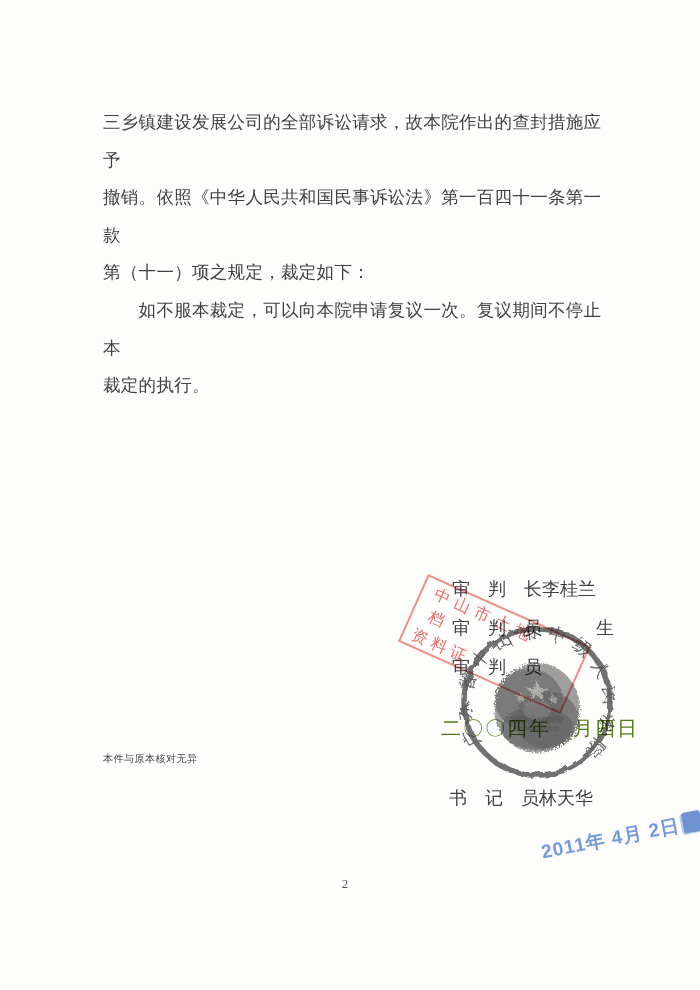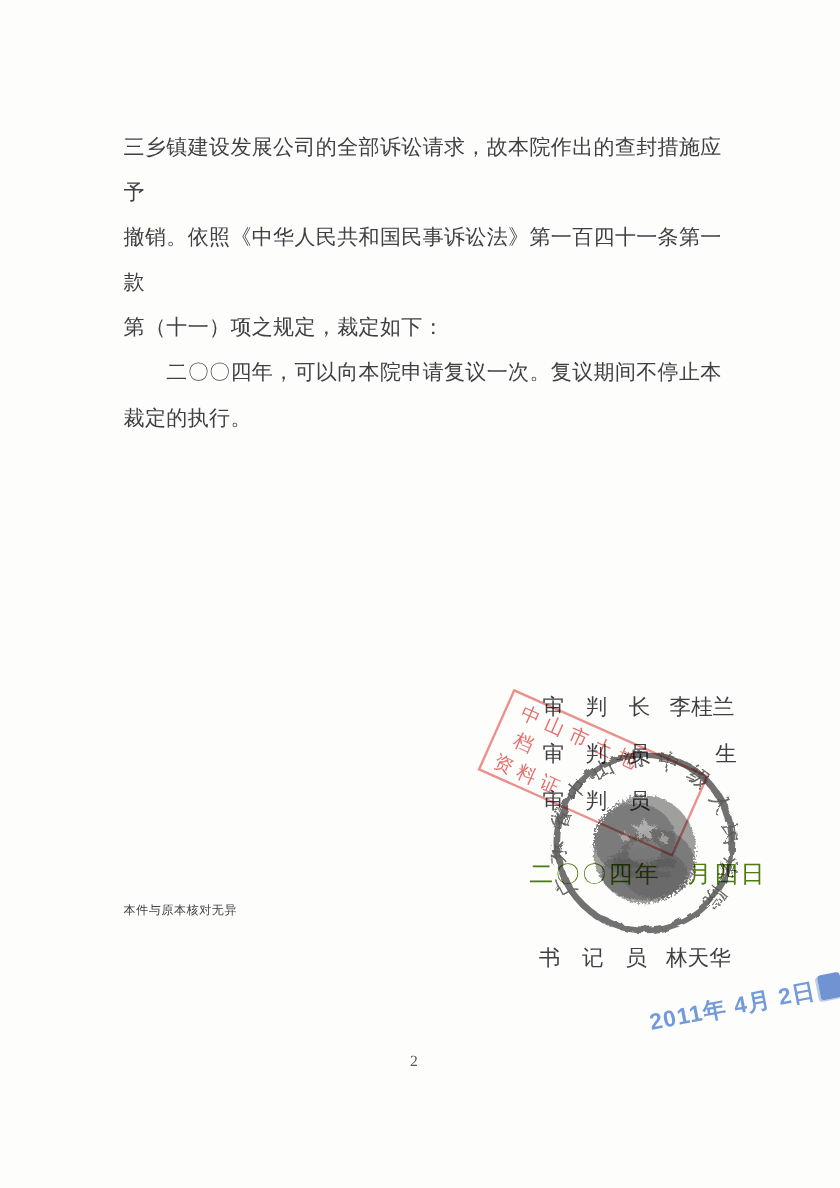--- a/index.html
+++ b/index.html
@@ -34,21 +34,21 @@
     color: #3f3f44;
   }
   
   .sig-row {
     position: absolute;
     left: 452px;
     color: #3f3f44;
     font-size: 18px;
     white-space: nowrap;
   }
-  .sig-row .name { margin-left: 16px; }
+  .sig-row .name { }
   .sig-row.judge-1 { top: 577px; }
   .sig-row.judge-2 { top: 616px; text-align: right; }
   .sig-row.judge-2 .name { margin-left: 54px; }
   .sig-row.judge-3 { top: 655px; }
   .date-line {
     position: absolute;
     left: 441px;
     top: 715px;
     color: #4d7c0f;
     font-size: 20px;
@@ -124,21 +124,21 @@
 </style>
 </head>
 <body>
 
 <div class="page">
 
   <div class="doc-body">
     <p class="para">三乡镇建设发展公司的全部诉讼请求，故本院作出的查封措施应予
 撤销。依照《中华人民共和国民事诉讼法》第一百四十一条第一款
 第（十一）项之规定，裁定如下：</p>
-    <p class="para">　　二〇〇四年，可以向本院申请复议一次。复议期间不停止本
+    <p class="para">　　如不服本裁定，可以向本院申请复议一次。复议期间不停止本
 裁定的执行。</p>
   </div>
 
   <div class="sig-row judge-1">
     <span class="role">审　判　长</span><span class="name">李桂兰</span>
   </div>
   <div class="sig-row judge-2">
     <span class="role">审　判　员</span><span class="name">生</span>
   </div>
   <div class="sig-row judge-3">

